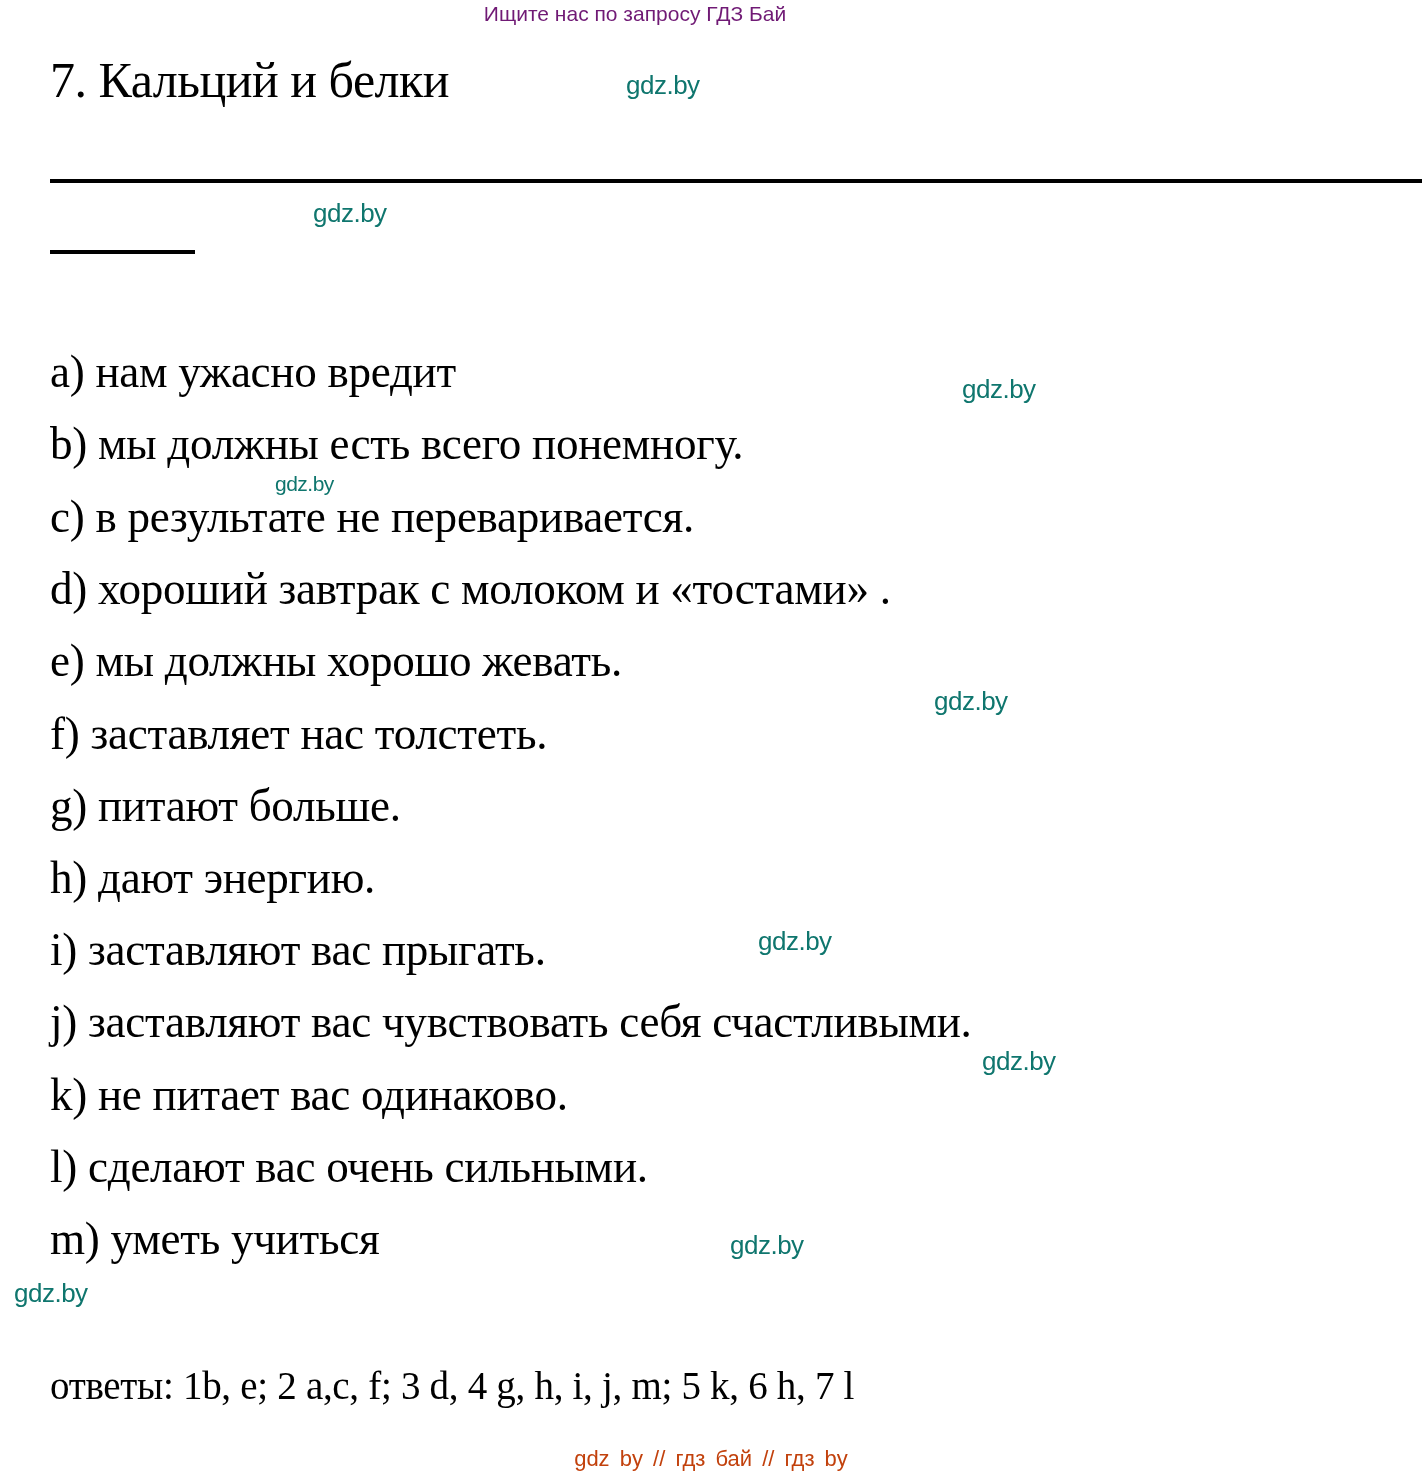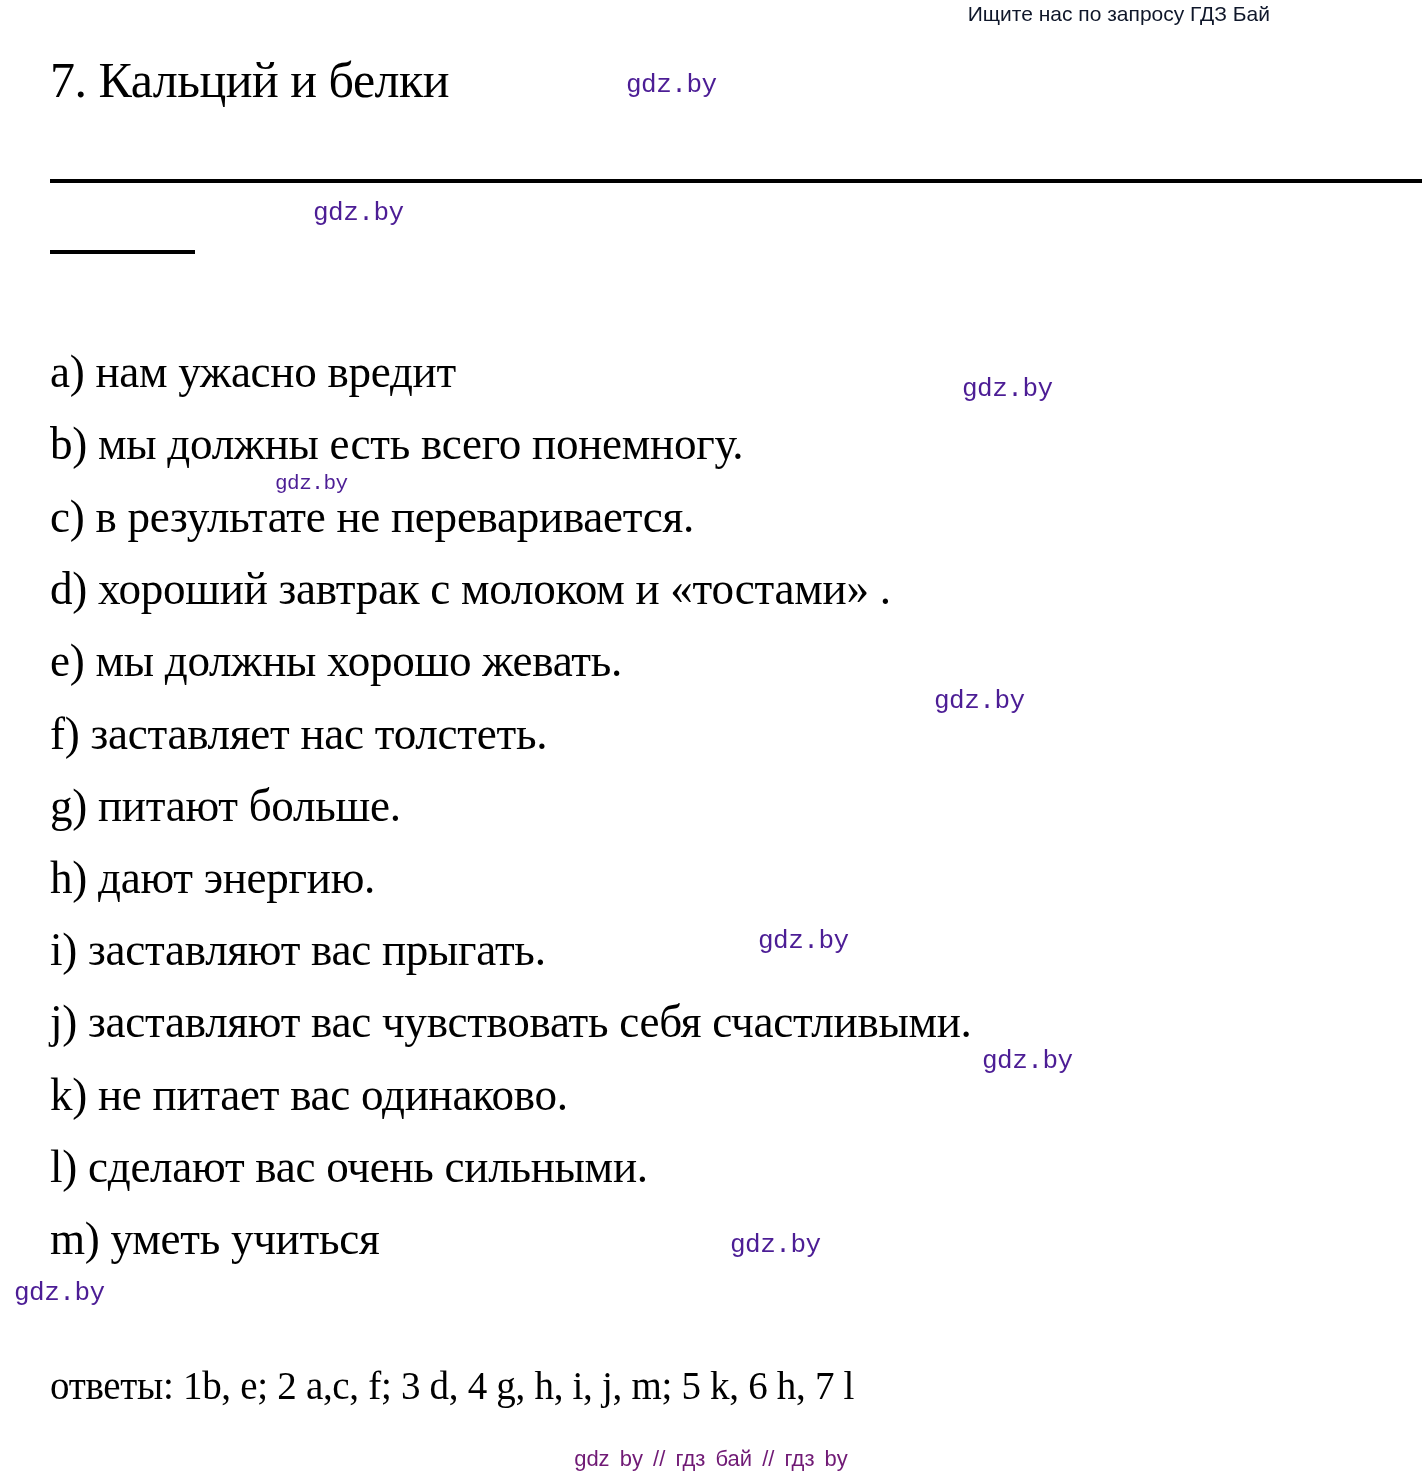--- a/index.html
+++ b/index.html
@@ -10,33 +10,33 @@
     body {
       width: 1422px;
       height: 1476px;
       position: relative;
       overflow: hidden;
       font-family: "Liberation Serif", serif;
       color: #000000;
     }
     .abs { position: absolute; white-space: nowrap; }
     .top-banner {
-      left: 0; top: 0; width: 1270px; text-align: right;
+      left: 0; top: 0; width: 1270px; text-align: center;
       font-family: "Liberation Sans", sans-serif;
       font-size: 21px; line-height: 28px;
-      color: #0f172a;
+      color: #701a75;
     }
     .title {
       left: 50px; top: 48px;
       font-size: 50px; line-height: 64px;
       letter-spacing: -0.5px;
     }
     .wm {
-      font-family: Liberation Mono, monospace;
-      font-size: 26px; line-height: 30px; color: #4c1d95;
+      font-family: Liberation Sans, sans-serif;
+      font-size: 26px; line-height: 30px; color: #0f766e;
       letter-spacing: -0.5px;
     }
     .wm.small { font-size: 21px; line-height: 24px; }
     .rule {
       position: absolute; background: #000000; height: 4px;
     }
     .item {
       left: 50px;
       font-size: 47px; line-height: 56px;
       letter-spacing: -0.3px;
@@ -45,21 +45,21 @@
     }
     .answers {
       left: 50px; top: 1356px;
       font-size: 39px; line-height: 60px;
       letter-spacing: -0.3px;
     }
     .bottom-banner {
       left: 0; top: 1444px; width: 1422px; text-align: center;
       font-family: "Liberation Sans", sans-serif;
       font-size: 22px; line-height: 30px;
-      color: #701a75;
+      color: #c2410c;
       word-spacing: 4px;
     }
   </style>
 </head>
 <body>
 
 <div class="abs top-banner">Ищите нас по запросу ГДЗ Бай</div>
 
 <div class="abs title">7. Кальций и белки</div>
 <div class="abs wm" style="left:626px; top:70px;">gdz.by</div>

